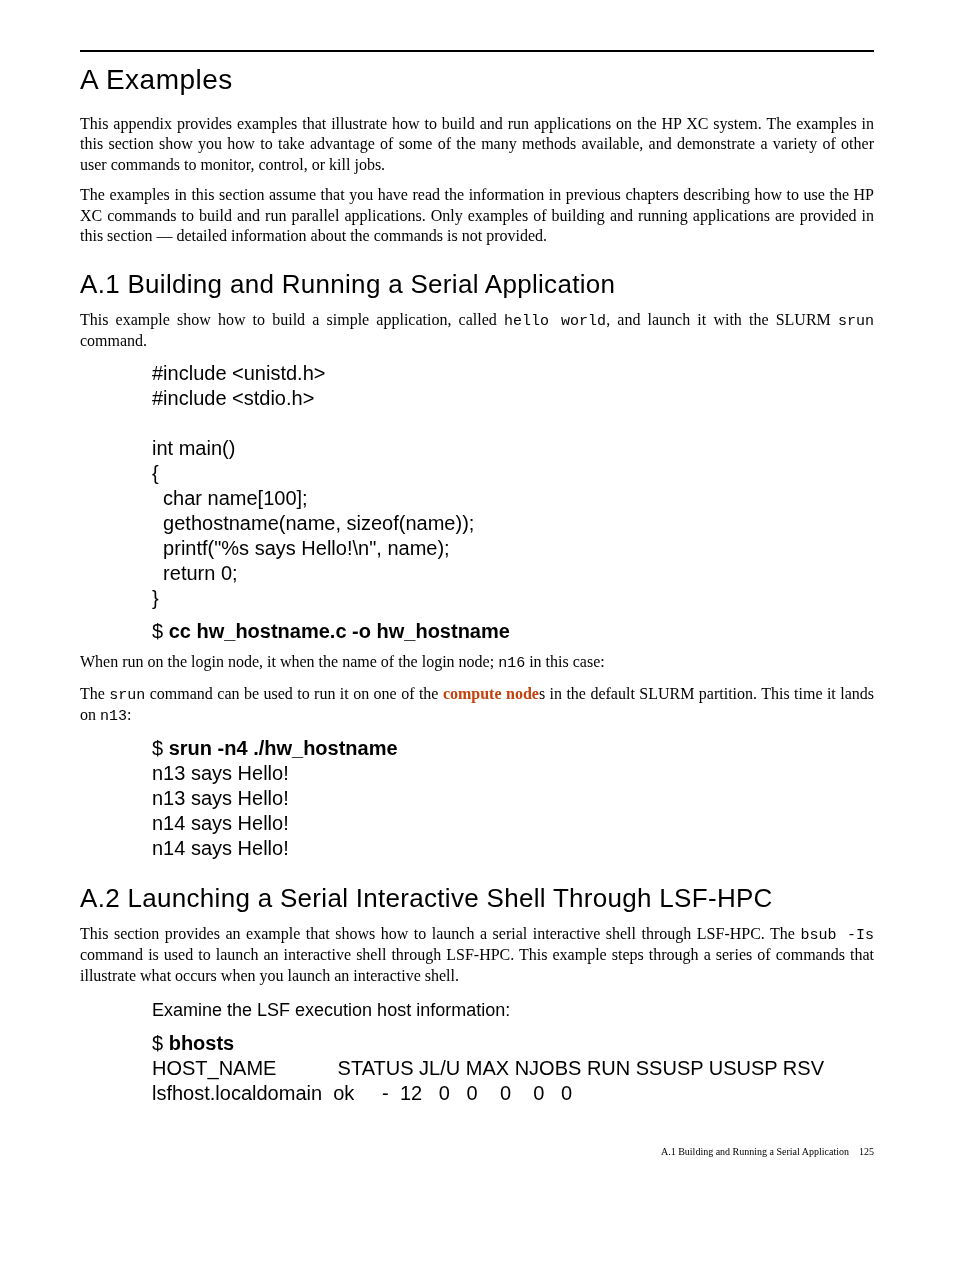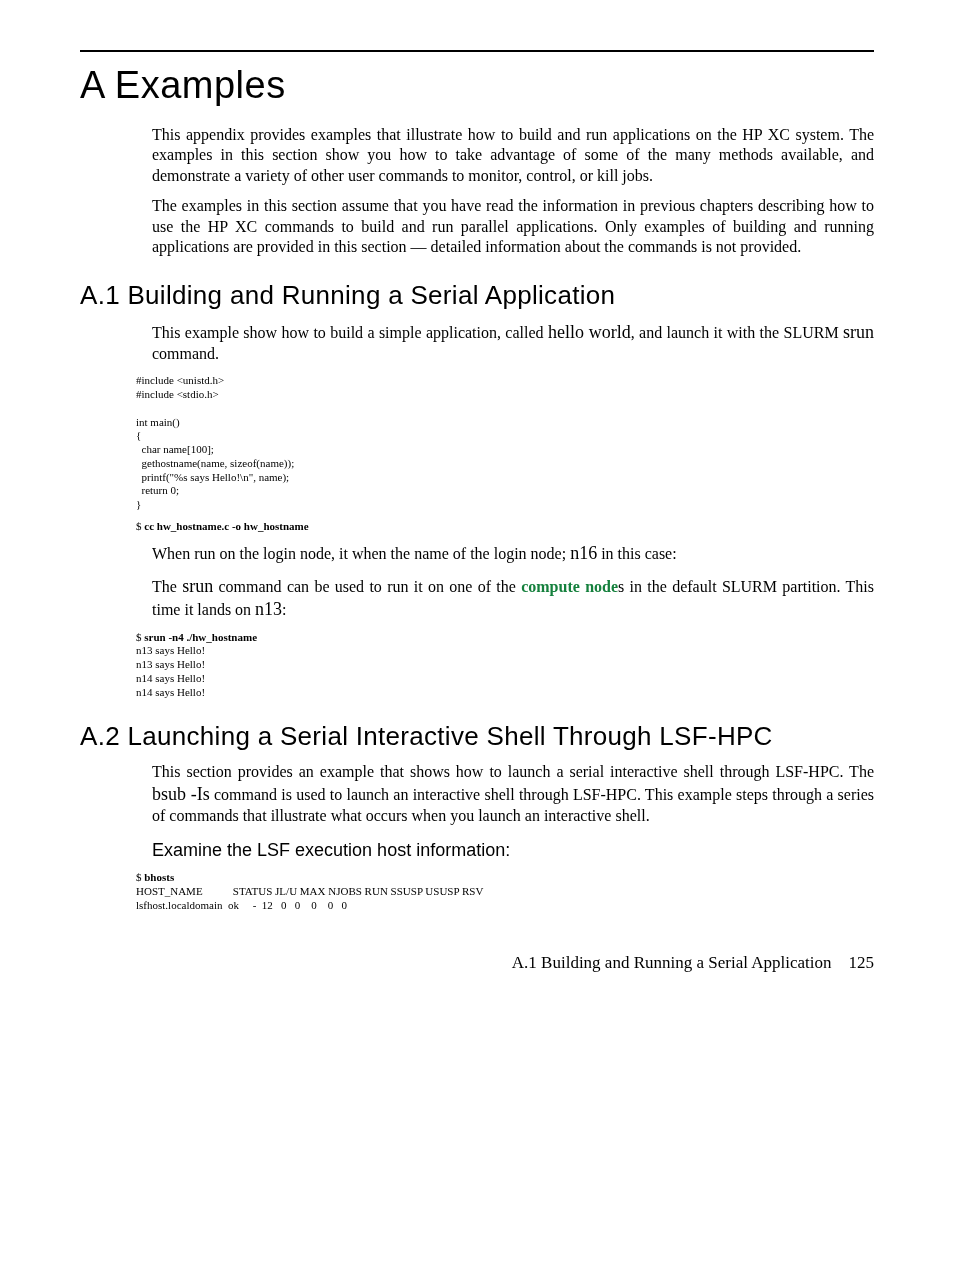--- a/index.html
+++ b/index.html
@@ -13,64 +13,63 @@
   .page {
     padding: 50px 80px 40px 80px;
   }
   .rule {
     border-top: 2px solid #000;
     margin-bottom: 12px;
   }
   h1.appendix {
     font-family: Futura, "Century Gothic", "Trebuchet MS", sans-serif;
     font-weight: 400;
-    font-size: 38px;
+    font-size: 28px;
     margin: 0 0 18px 0;
     letter-spacing: 0.5px;
   }
   h2.section {
     font-family: Futura, "Century Gothic", "Trebuchet MS", sans-serif;
     font-weight: 400;
     font-size: 26px;
     margin: 22px 0 10px 0;
     letter-spacing: 0.3px;
   }
   h3.subsection {
     font-family: Futura, "Century Gothic", "Trebuchet MS", sans-serif;
     font-weight: 400;
     font-size: 18px;
     margin: 14px 0 10px 72px;
   }
   .body-indent {
-    margin-left: 72px;
   }
   p {
     font-size: 16px;
     line-height: 1.28;
     margin: 0 0 10px 0;
     text-align: justify;
   }
   .mono {
-    font-family: Liberation Serif, serif;
-    font-size: 18px;
+    font-family: Liberation Mono, monospace;
+    font-size: 15px;
   }
   pre {
-    font-family: Liberation Serif, serif;
-    font-size: 11px;
+    font-family: Liberation Sans, sans-serif;
+    font-size: 20px;
     line-height: 1.25;
-    margin: 4px 0 8px 56px;
+    margin: 4px 0 8px 72px;
     white-space: pre;
   }
   .link-like {
-    color: #15803d;
+    color: #c2410c;
     font-weight: bold;
   }
   .footer {
     text-align: right;
-    font-size: 17px;
+    font-size: 10px;
     margin-top: 40px;
     padding-right: 0;
   }
   .bold { font-weight: bold; }
 </style>
 </head>
 <body>
 
 <div class="page">
   <div class="rule"></div>

